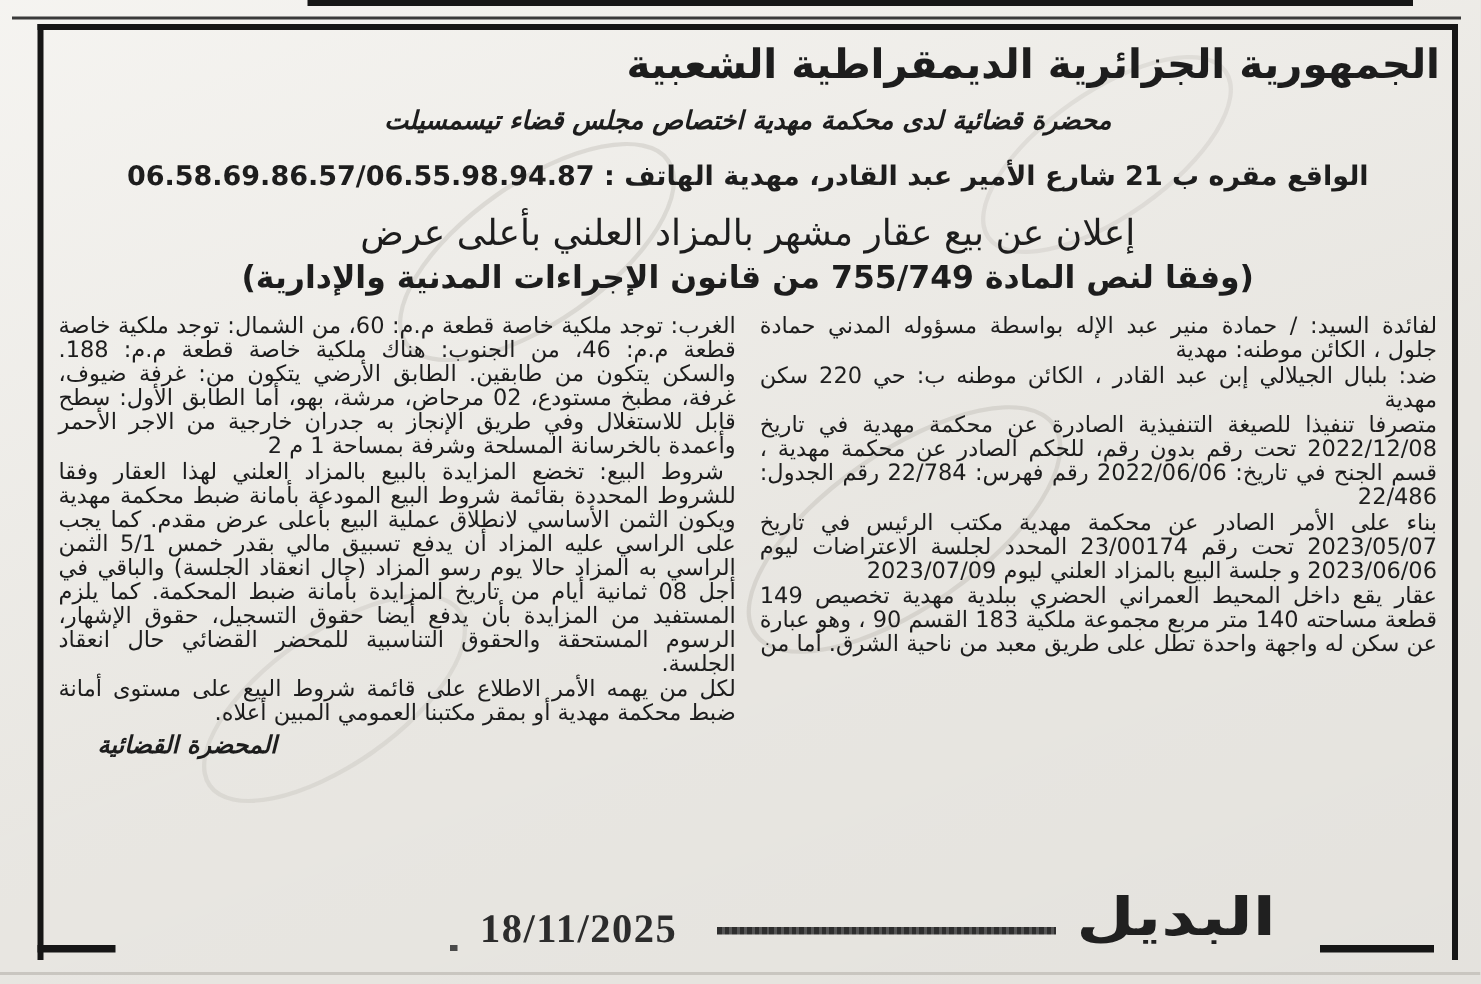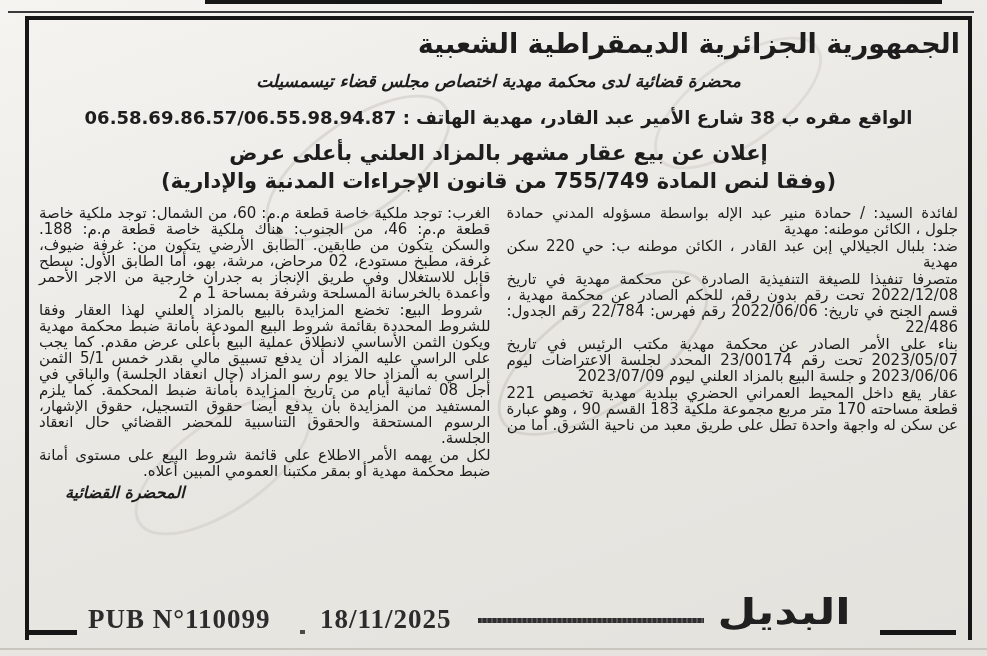--- a/index.html
+++ b/index.html
@@ -24,21 +24,21 @@
     position:absolute;left:25px;top:16px;width:923px;height:620px;
     border:4px solid #161616;border-bottom:none;
     box-sizing:content-box;
     direction:rtl;
     padding:0 8px;
   }
   .hdr{ text-align:center; }
   .hdr-republic{font-size:27px;font-weight:bold;margin:8px 0 0;letter-spacing:0.5px;text-align:right;}
   .hdr-office{font-size:17px;font-weight:bold;font-style:italic;margin:12px 0 16px;}
   .hdr-address{font-size:18px;font-weight:bold;margin:11px 0 0;}
-  .hdr-title{font-size:21px;font-weight:bold;margin:13px 0 0;}
+  .hdr-title{font-size:24px;font-weight:normal;margin:13px 0 0;}
   .hdr-subtitle{font-size:21px;font-weight:bold;margin:4px 0 0;}
   .columns{
     display:flex;direction:rtl;gap:16px;
     margin-top:12px;padding:0 2px;
   }
   .col{flex:1 1 0;min-width:0;text-align:justify;font-size:15px;line-height:16px;}
   .col p{margin:0 0 1px;}
   .col p.indent{text-indent:8px;}
   .signature{
     font-weight:bold;font-style:italic;font-size:16px;
@@ -85,44 +85,43 @@
   <div class="wm wm3"></div>
   <div class="wm wm4"></div>
 
   <div class="rule-a"></div>
   <div class="rule-b"></div>
 
   <div class="frame">
     <div class="hdr">
       <div class="hdr-republic">الجمهورية الجزائرية الديمقراطية الشعبية</div>
       <div class="hdr-office">محضرة قضائية لدى محكمة مهدية اختصاص مجلس قضاء تيسمسيلت</div>
-      <div class="hdr-address">الواقع مقره ب 38 شارع الأمير عبد القادر، مهدية الهاتف : 06.58.69.86.57/06.55.98.94.87</div>
+      <div class="hdr-address">الواقع مقره ب 21 شارع الأمير عبد القادر، مهدية الهاتف : 06.58.69.86.57/06.55.98.94.87</div>
       <div class="hdr-title">إعلان عن بيع عقار مشهر بالمزاد العلني بأعلى عرض</div>
       <div class="hdr-subtitle">(وفقا لنص المادة 755/749 من قانون الإجراءات المدنية والإدارية)</div>
     </div>
 
     <div class="columns">
       <div class="col">
         <p>لفائدة السيد: / حمادة منير عبد الإله بواسطة مسؤوله المدني حمادة جلول ، الكائن موطنه: مهدية</p>
         <p>ضد: بلبال الجيلالي إبن عبد القادر ، الكائن موطنه ب: حي 220 سكن مهدية</p>
         <p>متصرفا تنفيذا للصيغة التنفيذية الصادرة عن محكمة مهدية في تاريخ 2022/12/08 تحت رقم بدون رقم، للحكم الصادر عن محكمة مهدية ، قسم الجنح في تاريخ: 2022/06/06 رقم فهرس: 22/784 رقم الجدول: 22/486</p>
         <p>بناء على الأمر الصادر عن محكمة مهدية مكتب الرئيس في تاريخ 2023/05/07 تحت رقم 23/00174 المحدد لجلسة الاعتراضات ليوم 2023/06/06 و جلسة البيع بالمزاد العلني ليوم 2023/07/09</p>
-        <p>عقار يقع داخل المحيط العمراني الحضري ببلدية مهدية تخصيص 221 قطعة مساحته 170 متر مربع مجموعة ملكية 183 القسم 90 ، وهو عبارة عن سكن له واجهة واحدة تطل على طريق معبد من ناحية الشرق. أما من</p>
+        <p>عقار يقع داخل المحيط العمراني الحضري ببلدية مهدية تخصيص 149 قطعة مساحته 140 متر مربع مجموعة ملكية 183 القسم 90 ، وهو عبارة عن سكن له واجهة واحدة تطل على طريق معبد من ناحية الشرق. أما من</p>
       </div>
       <div class="col">
         <p>الغرب: توجد ملكية خاصة قطعة م.م: 60، من الشمال: توجد ملكية خاصة قطعة م.م: 46، من الجنوب: هناك ملكية خاصة قطعة م.م: 188. والسكن يتكون من طابقين. الطابق الأرضي يتكون من: غرفة ضيوف، غرفة، مطبخ مستودع، 02 مرحاض، مرشة، بهو، أما الطابق الأول: سطح قابل للاستغلال وفي طريق الإنجاز به جدران خارجية من الاجر الأحمر وأعمدة بالخرسانة المسلحة وشرفة بمساحة 1 م 2</p>
         <p class="indent">شروط البيع: تخضع المزايدة بالبيع بالمزاد العلني لهذا العقار وفقا للشروط المحددة بقائمة شروط البيع المودعة بأمانة ضبط محكمة مهدية ويكون الثمن الأساسي لانطلاق عملية البيع بأعلى عرض مقدم. كما يجب على الراسي عليه المزاد أن يدفع تسبيق مالي بقدر خمس 5/1 الثمن الراسي به المزاد حالا يوم رسو المزاد (حال انعقاد الجلسة) والباقي في أجل 08 ثمانية أيام من تاريخ المزايدة بأمانة ضبط المحكمة. كما يلزم المستفيد من المزايدة بأن يدفع أيضا حقوق التسجيل، حقوق الإشهار، الرسوم المستحقة والحقوق التناسبية للمحضر القضائي حال انعقاد الجلسة.</p>
         <p>لكل من يهمه الأمر الاطلاع على قائمة شروط البيع على مستوى أمانة ضبط محكمة مهدية أو بمقر مكتبنا العمومي المبين أعلاه.</p>
         <div class="signature">المحضرة القضائية</div>
       </div>
     </div>
   </div>
 
   <div class="corner-left"></div>
-  <div class="pub">PUB N°110099</div>
   <div class="dot"></div>
   <div class="date">18/11/2025</div>
   <div class="mid-rule"></div>
   <div class="paper-name">البديل</div>
   <div class="corner-right"></div>
 
   <div class="scan-edge"></div>
 </div>
 
 </body></html>

